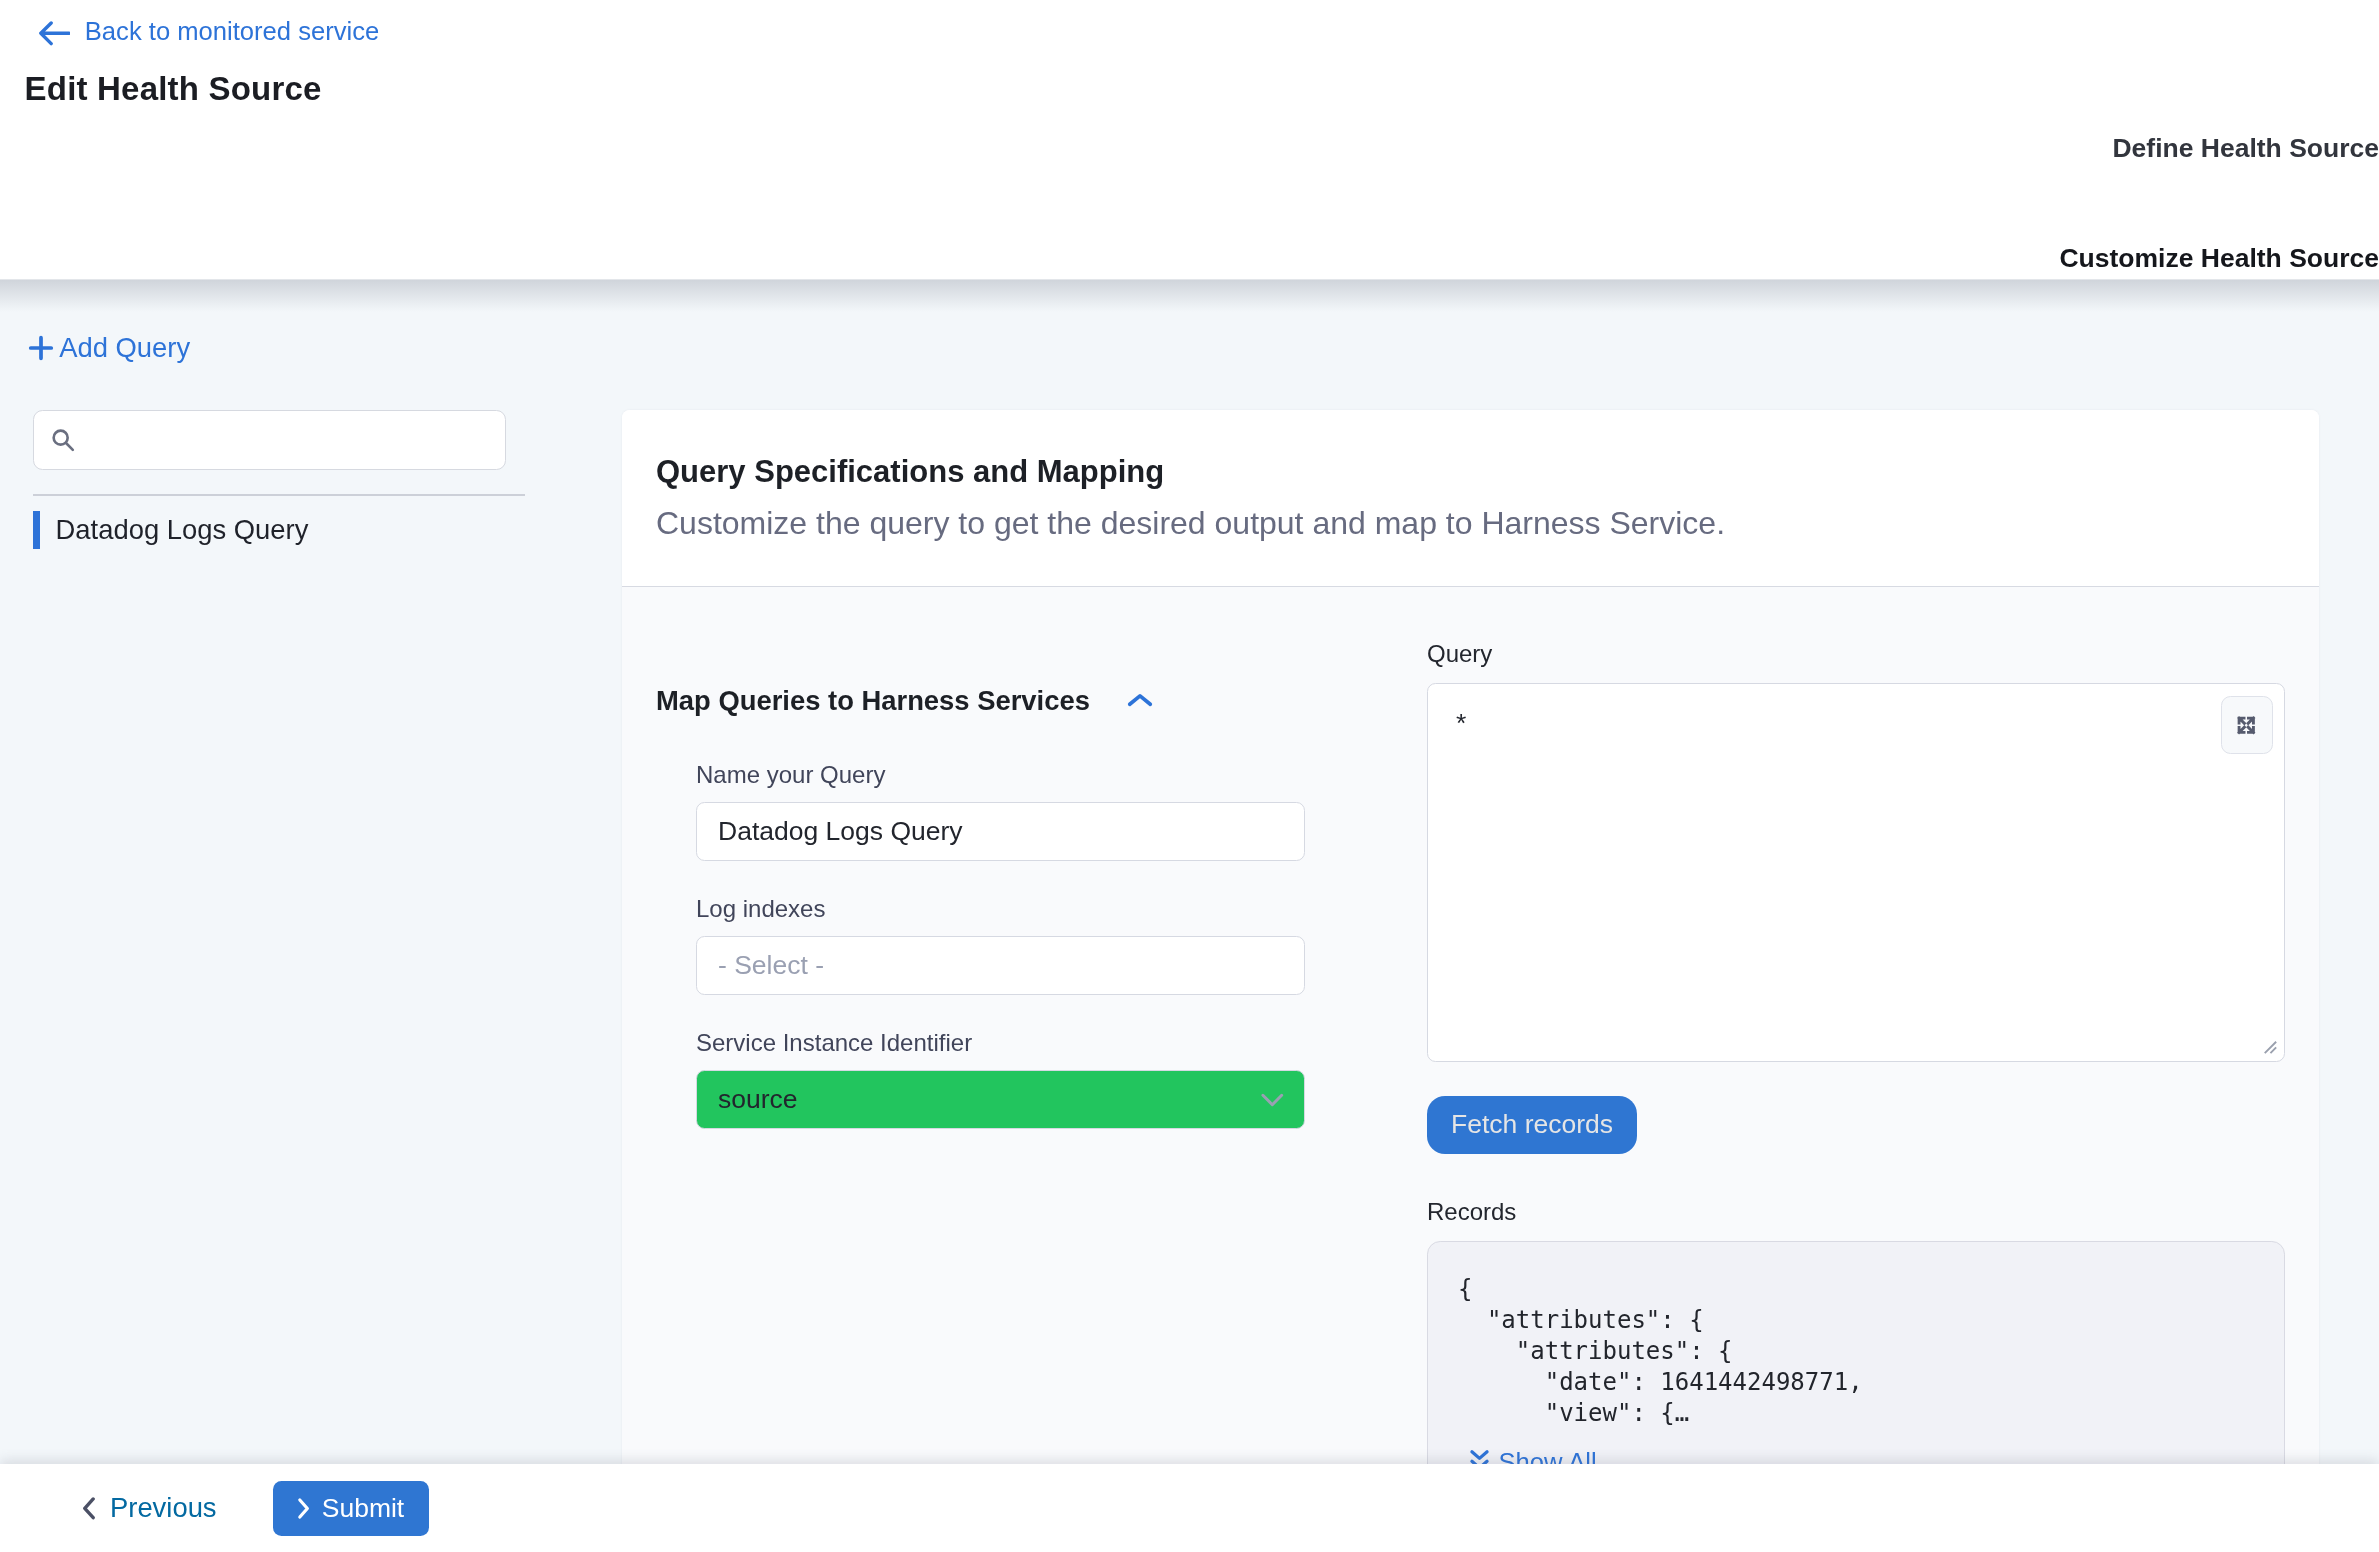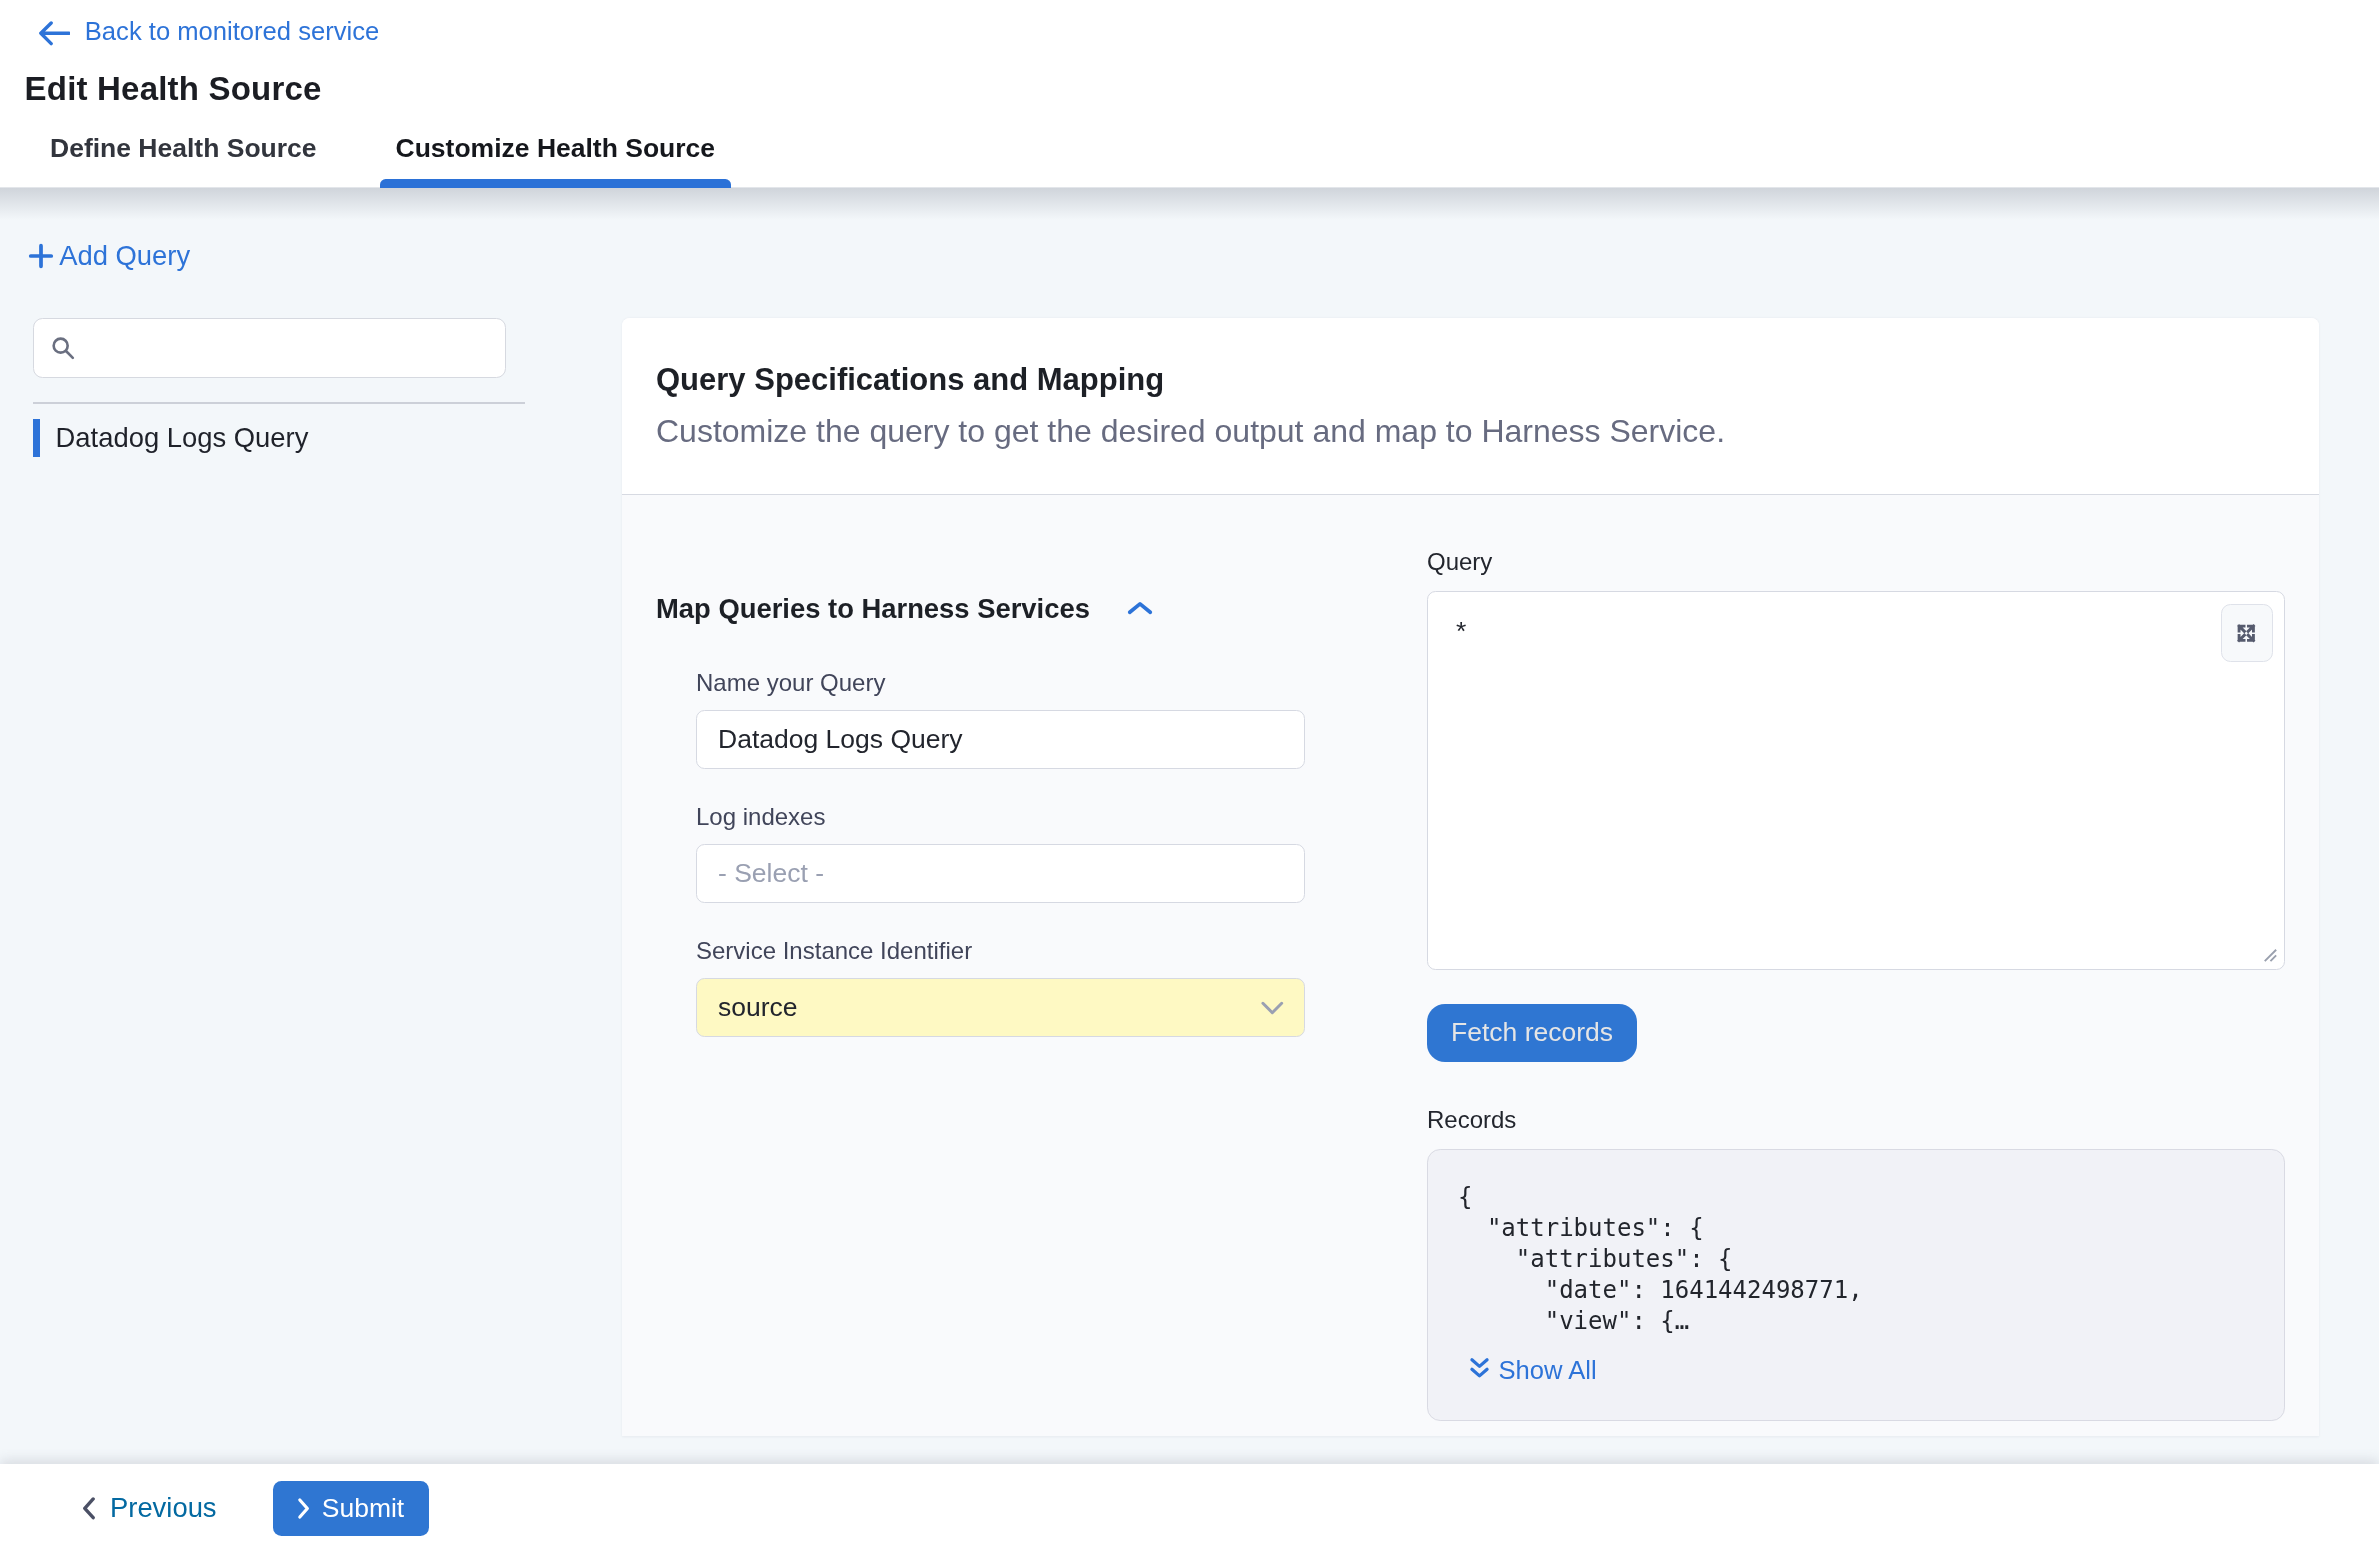--- a/index.html
+++ b/index.html
@@ -13,22 +13,22 @@
   .page-header { padding: 17px 0 0 24.6px; background: #fff; }
   .back-link {
     display: inline-flex; align-items: flex-end; gap: 15px;
     margin-left: 13.2px; color: #2d73d8; font-size: 25.6px; text-decoration: none; cursor: pointer;
   }
   .page-title { margin: 21px 0 0 0; font-size: 33px; font-weight: 700; color: #1b1d23; letter-spacing: 0.2px; }
 
   
   .tab-bar {
     display: flex; align-items: flex-end; gap: 79px;
-    padding: 0 0 23px 50px; margin-top: 24.6px;
-    border-bottom: 1.9px solid #e3e6ea; background: #fff;
+    padding: 0 0 5px 50px; margin-top: 24.6px;
+    border-bottom: 1.9px solid #e3e6ea; background: #fff; flex-direction: column;
   }
   .tab { position: relative; font-size: 26.5px; font-weight: 600; color: #32353d; cursor: pointer; }
   .tab.active { font-weight: 700; color: #15171c; }
   .tab.active::after {
     content: ""; position: absolute; left: -16px; right: -16px; bottom: -24.6px;
     height: 9.5px; background: #2b71d7; border-radius: 5.7px 5.7px 0 0;
   }
 
   
   .content { position: relative; height: 1342px; background: #f3f7fa; }
@@ -76,21 +76,21 @@
   .fields { margin: 44px 0 0 40px; width: 609px; }
   .field-label { display: block; font-size: 24px; color: #41455a; margin: 34px 0 13.2px; }
   .field-label:first-child { margin-top: 0; }
   .text-input {
     width: 609px; height: 59px; background: #fff; border: 1.9px solid #d6d9e2;
     border-radius: 8.5px; font-size: 26.5px; color: #22252d; padding: 0 21px;
     font-family: inherit; outline: none;
   }
   .text-input::placeholder { color: #9aa0b2; }
   .select-box {
-    position: relative; width: 609px; height: 59px; background: #fef9c3;
+    position: relative; width: 609px; height: 59px; background: #22c55e;
     border: 1.9px solid #d6d9e2; border-radius: 8.5px; display: flex; align-items: center;
     padding: 0 21px; cursor: pointer;
   }
   .select-value { font-size: 26.5px; color: #22252d; }
   .select-box .chev { position: absolute; right: 19px; top: 50%; transform: translateY(-50%); }
 
   .col-right { margin-left: auto; width: 858px; flex: none; padding-top: 53px; }
   .side-label { display: block; font-size: 24px; color: #23262e; margin-bottom: 15px; }
   .query-box { position: relative; width: 858px; height: 379px; }
   .query-box textarea {

